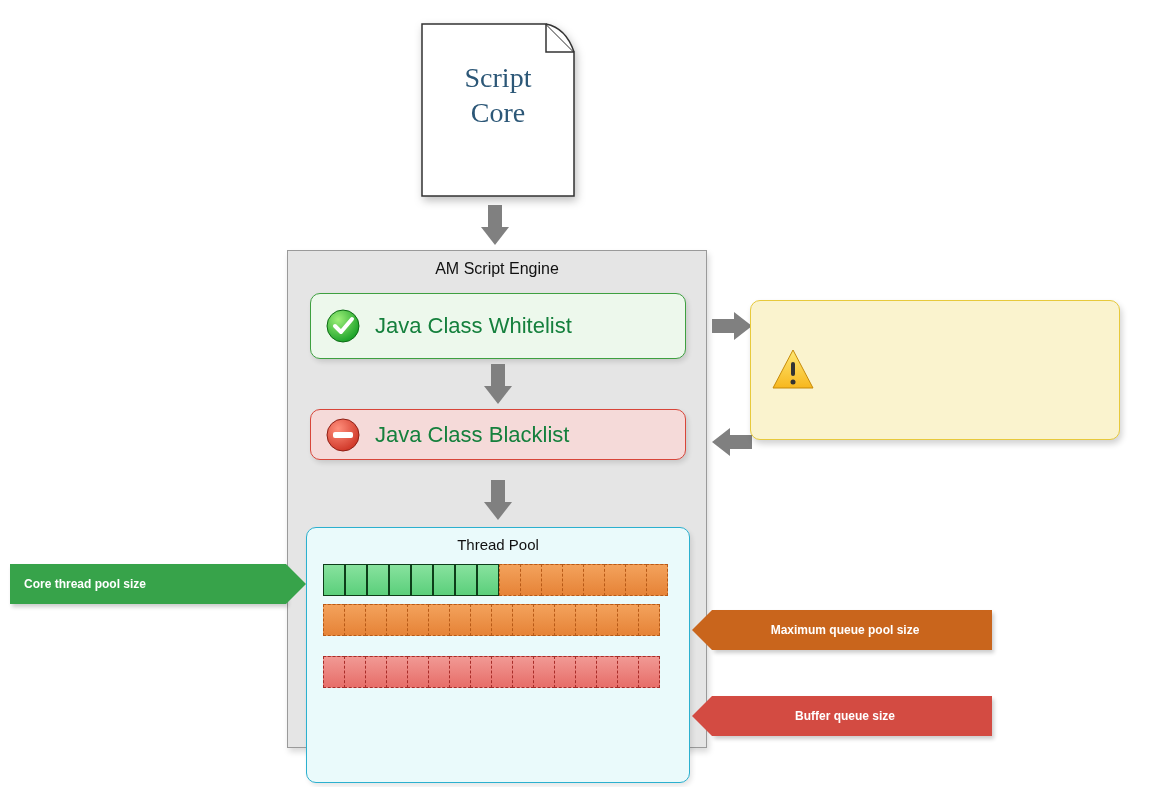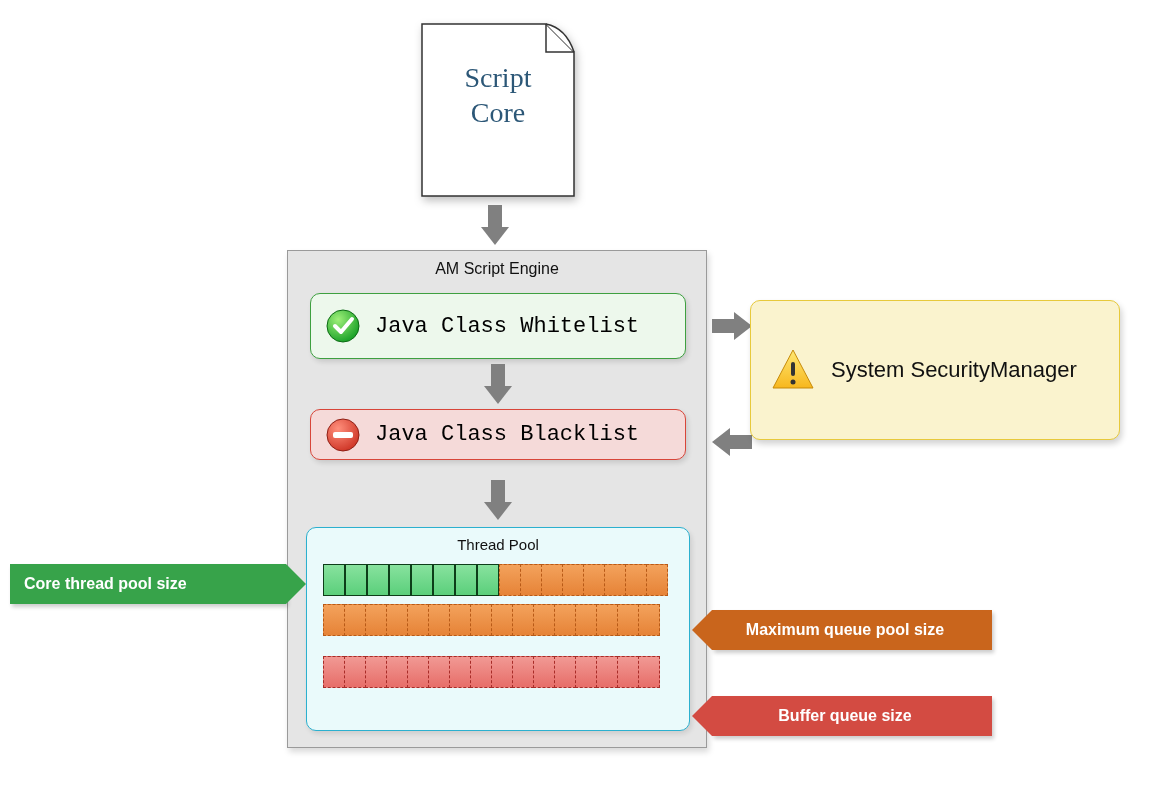--- a/index.html
+++ b/index.html
@@ -103,30 +103,30 @@
   .whitelist {
     left:22px; top:42px; width:376px; height:66px;
     background:#edf8ec;
     border:1.5px solid #3ea040;
   }
   .blacklist {
     left:22px; top:158px; width:376px; height:51px;
     background:#f5dad9;
     border:1.5px solid #d84539;
   }
-  .card-label { font-size:22px; color:#000000;font-family:Liberation Mono, monospace; }
+  .card-label { font-size:22px; color:#15803d; }
 
   .check-icon {
     width:36px; height:36px;
   }
   .deny-icon { width:36px; height:36px; }
 
   .threadpool {
     position:absolute;
-    left:18px; top:276px; width:384px; height:204px;
+    left:18px; top:276px; width:384px; height:256px;
     border:1.5px solid #2bb0cf;
     background:#eafafb;
     border-radius:10px;
     box-shadow: 2px 3px 5px rgba(0,0,0,0.1);
   }
   .threadpool-title { text-align:center; font-size:15px; margin-top:8px; color:#111; }
 
   .row { position:absolute; display:flex; }
   .cell {
     width:22px; height:32px;
@@ -162,21 +162,21 @@
     padding-left:18px;
   }
   .secmgr .label { font-size:22px; color:#111; }
   .warn-icon { width:48px; height:48px; }
 
   
   .tag {
     position:absolute;
     height:40px;
     color:#fff;
-    font-size:16px;
+    font-size:12px;
     font-weight:600;
     display:flex; align-items:center;
   }
   .tag.right { padding-left:14px; }
   .tag.right::after {
     content:""; position:absolute; right:-20px; top:0;
     width:0; height:0;
     border-top:20px solid transparent;
     border-bottom:20px solid transparent;
   }
@@ -338,21 +338,20 @@
       <defs>
         <linearGradient id="gYel" x1="0" y1="0" x2="0" y2="1">
           <stop offset="0%" stop-color="#ffe873"></stop>
           <stop offset="100%" stop-color="#f7b71e"></stop>
         </linearGradient>
       </defs>
       <path d="M24 4 L44 42 L4 42 Z" fill="url(#gYel)" stroke="#c78b0a" stroke-width="1" stroke-linejoin="round"></path>
       <rect x="22" y="16" width="4" height="14" rx="2" fill="#333"></rect>
       <circle cx="24" cy="36" r="2.5" fill="#333"></circle>
     </svg>
-    <span class="label">System SecurityManager</span>
   </div>
 
   <div class="tag right core">
     <span>Core thread pool size</span>
   </div>
   <div class="tag left max">
     <span>Maximum queue pool size</span>
   </div>
   <div class="tag left buf">
     <span>Buffer queue size</span>

